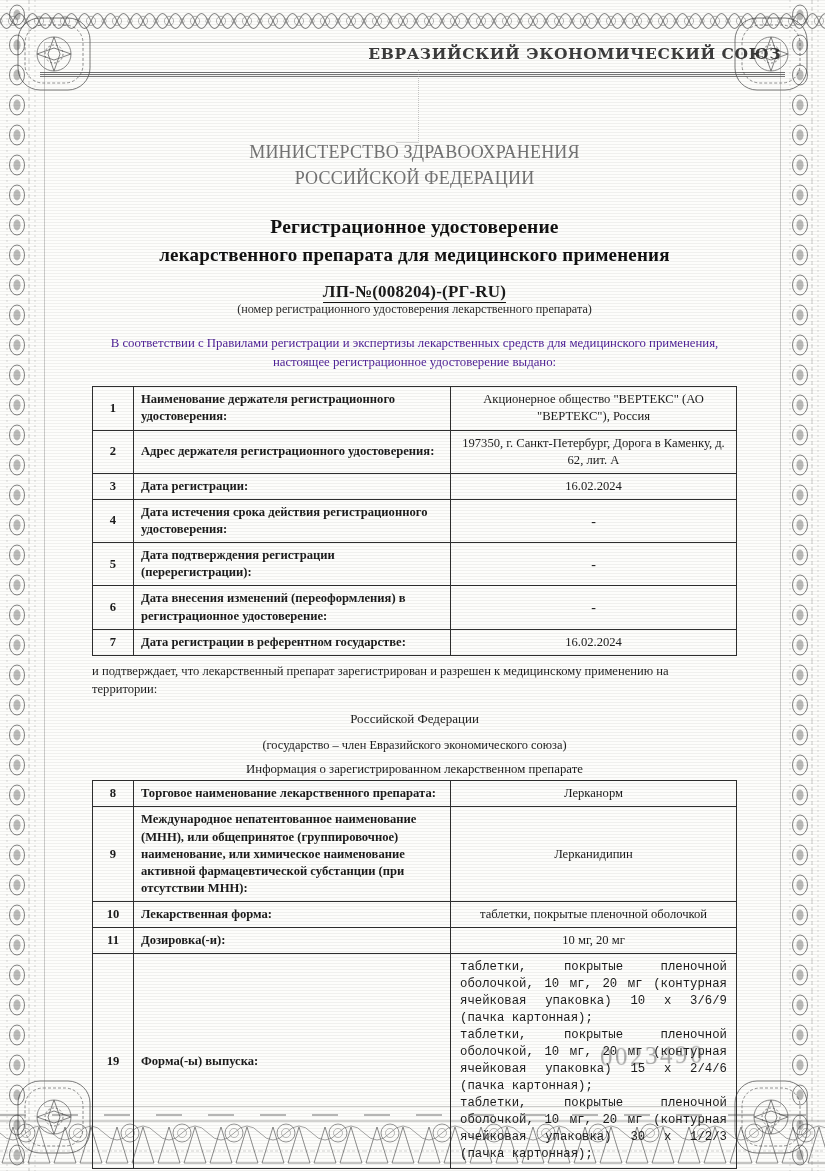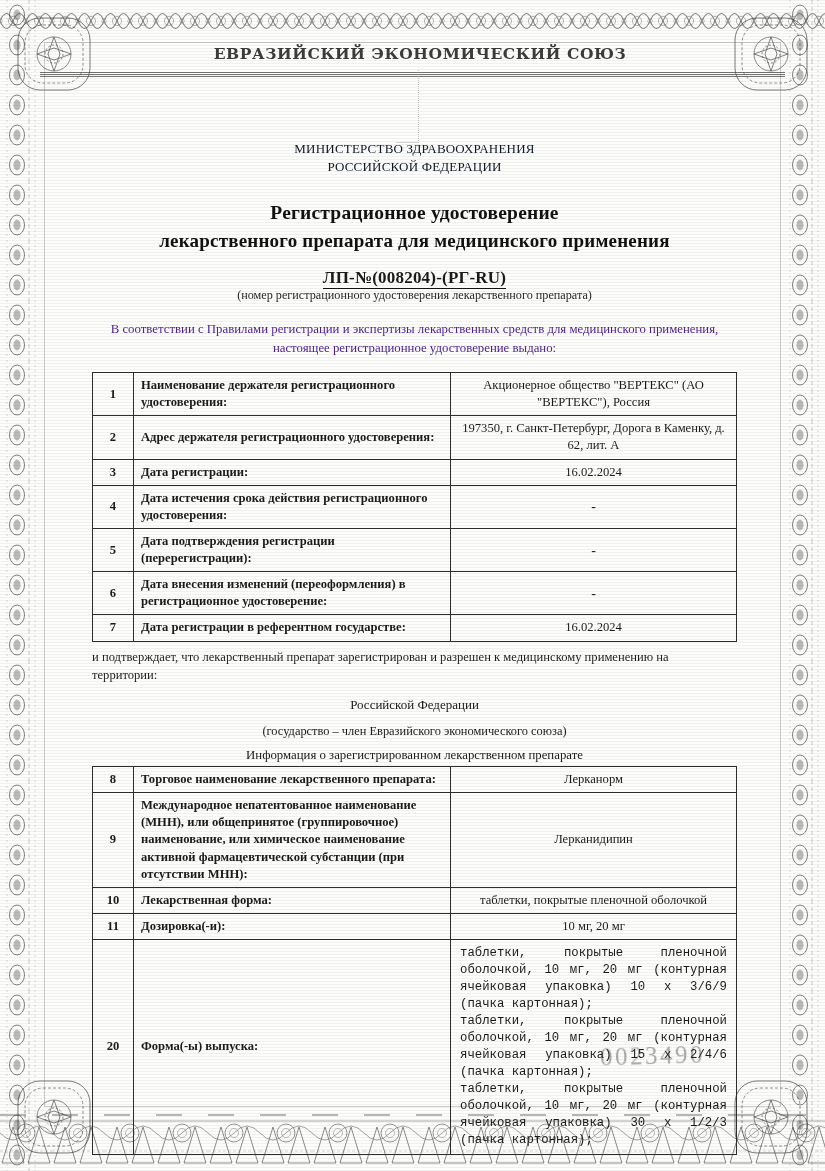--- a/index.html
+++ b/index.html
@@ -40,21 +40,21 @@
     left:44px;right:44px;top:42px;bottom:64px;
     border:1px solid #6f6f6f;
     opacity:.35;
   }
 
   
   .eaeu-banner{
     position:absolute;
     left:59px;right:44px;top:34px;
     height:38px;
-    display:flex;align-items:center;justify-content:center;
+    display:flex;align-items:center;justify-content:flex-end;
   }
   .eaeu-title{
     font-family:"DejaVu Serif", serif;
     font-weight:bold;
     font-size:15.5px;
     letter-spacing:.6px;
     color:#222;
     text-align:center;
     filter:blur(.22px);
     opacity:.88;
@@ -80,24 +80,24 @@
 
   
   .sheet{
     position:absolute;
     left:92px;top:140px;
     width:645px;
   }
 
   .ministry{
     text-align:center;
-    font-size:13px;
+    font-size:18px;
     line-height:1.42;
     letter-spacing:.2px;
-    color:#0f172a;
+    color:#737373;
     margin-bottom:22px;
   }
 
   .doc-title{
     text-align:center;
     font-weight:bold;
     font-size:19.5px;
     line-height:1.45;
     letter-spacing:.2px;
     color:#111;
@@ -408,21 +408,21 @@
         <td class="idx">10</td>
         <td class="lbl">Лекарственная форма:</td>
         <td class="val">таблетки, покрытые пленочной оболочкой</td>
       </tr>
       <tr>
         <td class="idx">11</td>
         <td class="lbl">Дозировка(-и):</td>
         <td class="val">10 мг, 20 мг</td>
       </tr>
       <tr>
-        <td class="idx">20</td>
+        <td class="idx">19</td>
         <td class="lbl">Форма(-ы) выпуска:</td>
         <td class="val left-pack">
           <span class="pack-line">таблетки, покрытые пленочной оболочкой, 10 мг, 20 мг (контурная ячейковая упаковка) 10 x 3/6/9 (пачка картонная);</span>
           <span class="pack-line">таблетки, покрытые пленочной оболочкой, 10 мг, 20 мг (контурная ячейковая упаковка) 15 x 2/4/6 (пачка картонная);</span>
           <span class="pack-line">таблетки, покрытые пленочной оболочкой, 10 мг, 20 мг (контурная ячейковая упаковка) 30 x 1/2/3 (пачка картонная);</span>
         </td>
       </tr>
     </tbody>
   </table>
 

